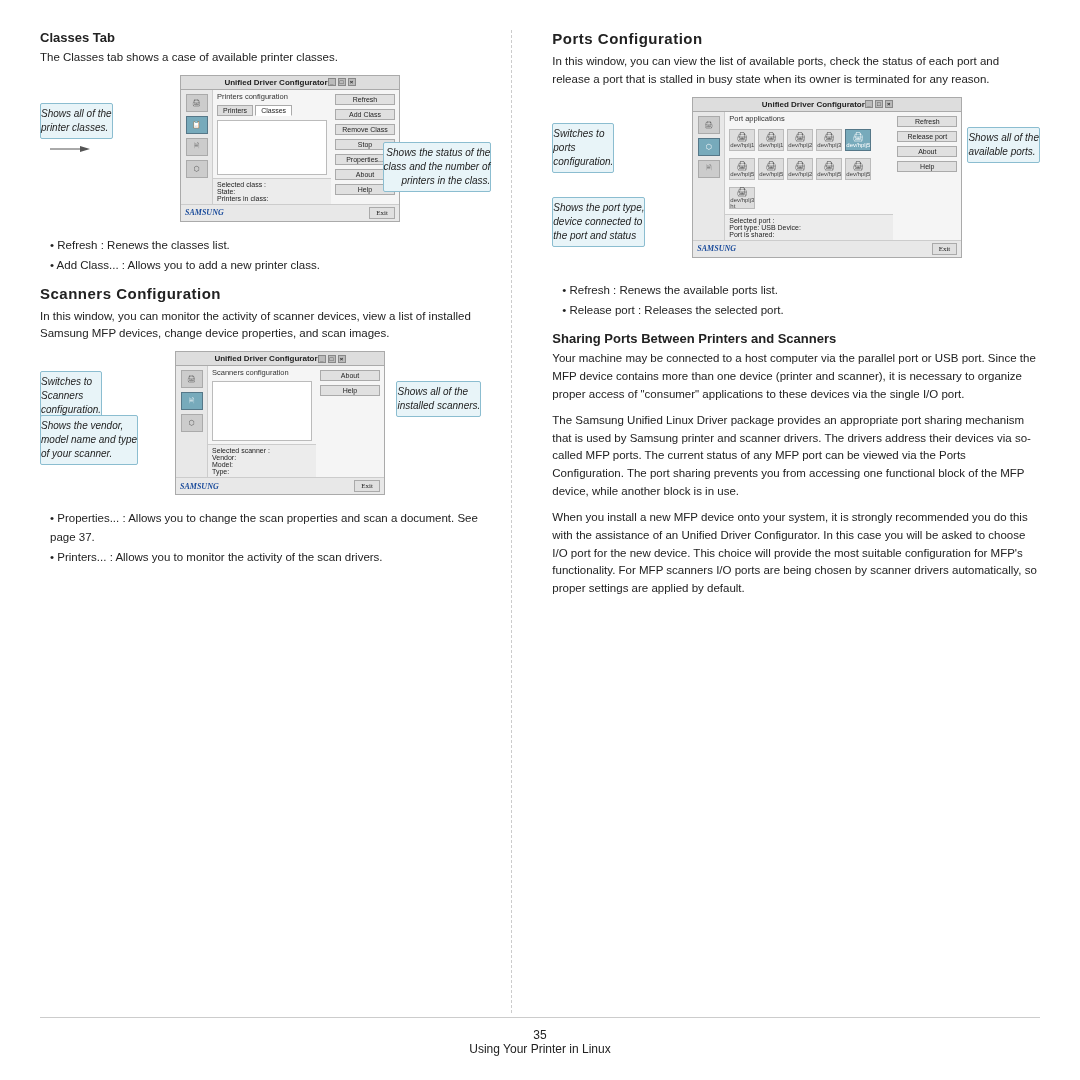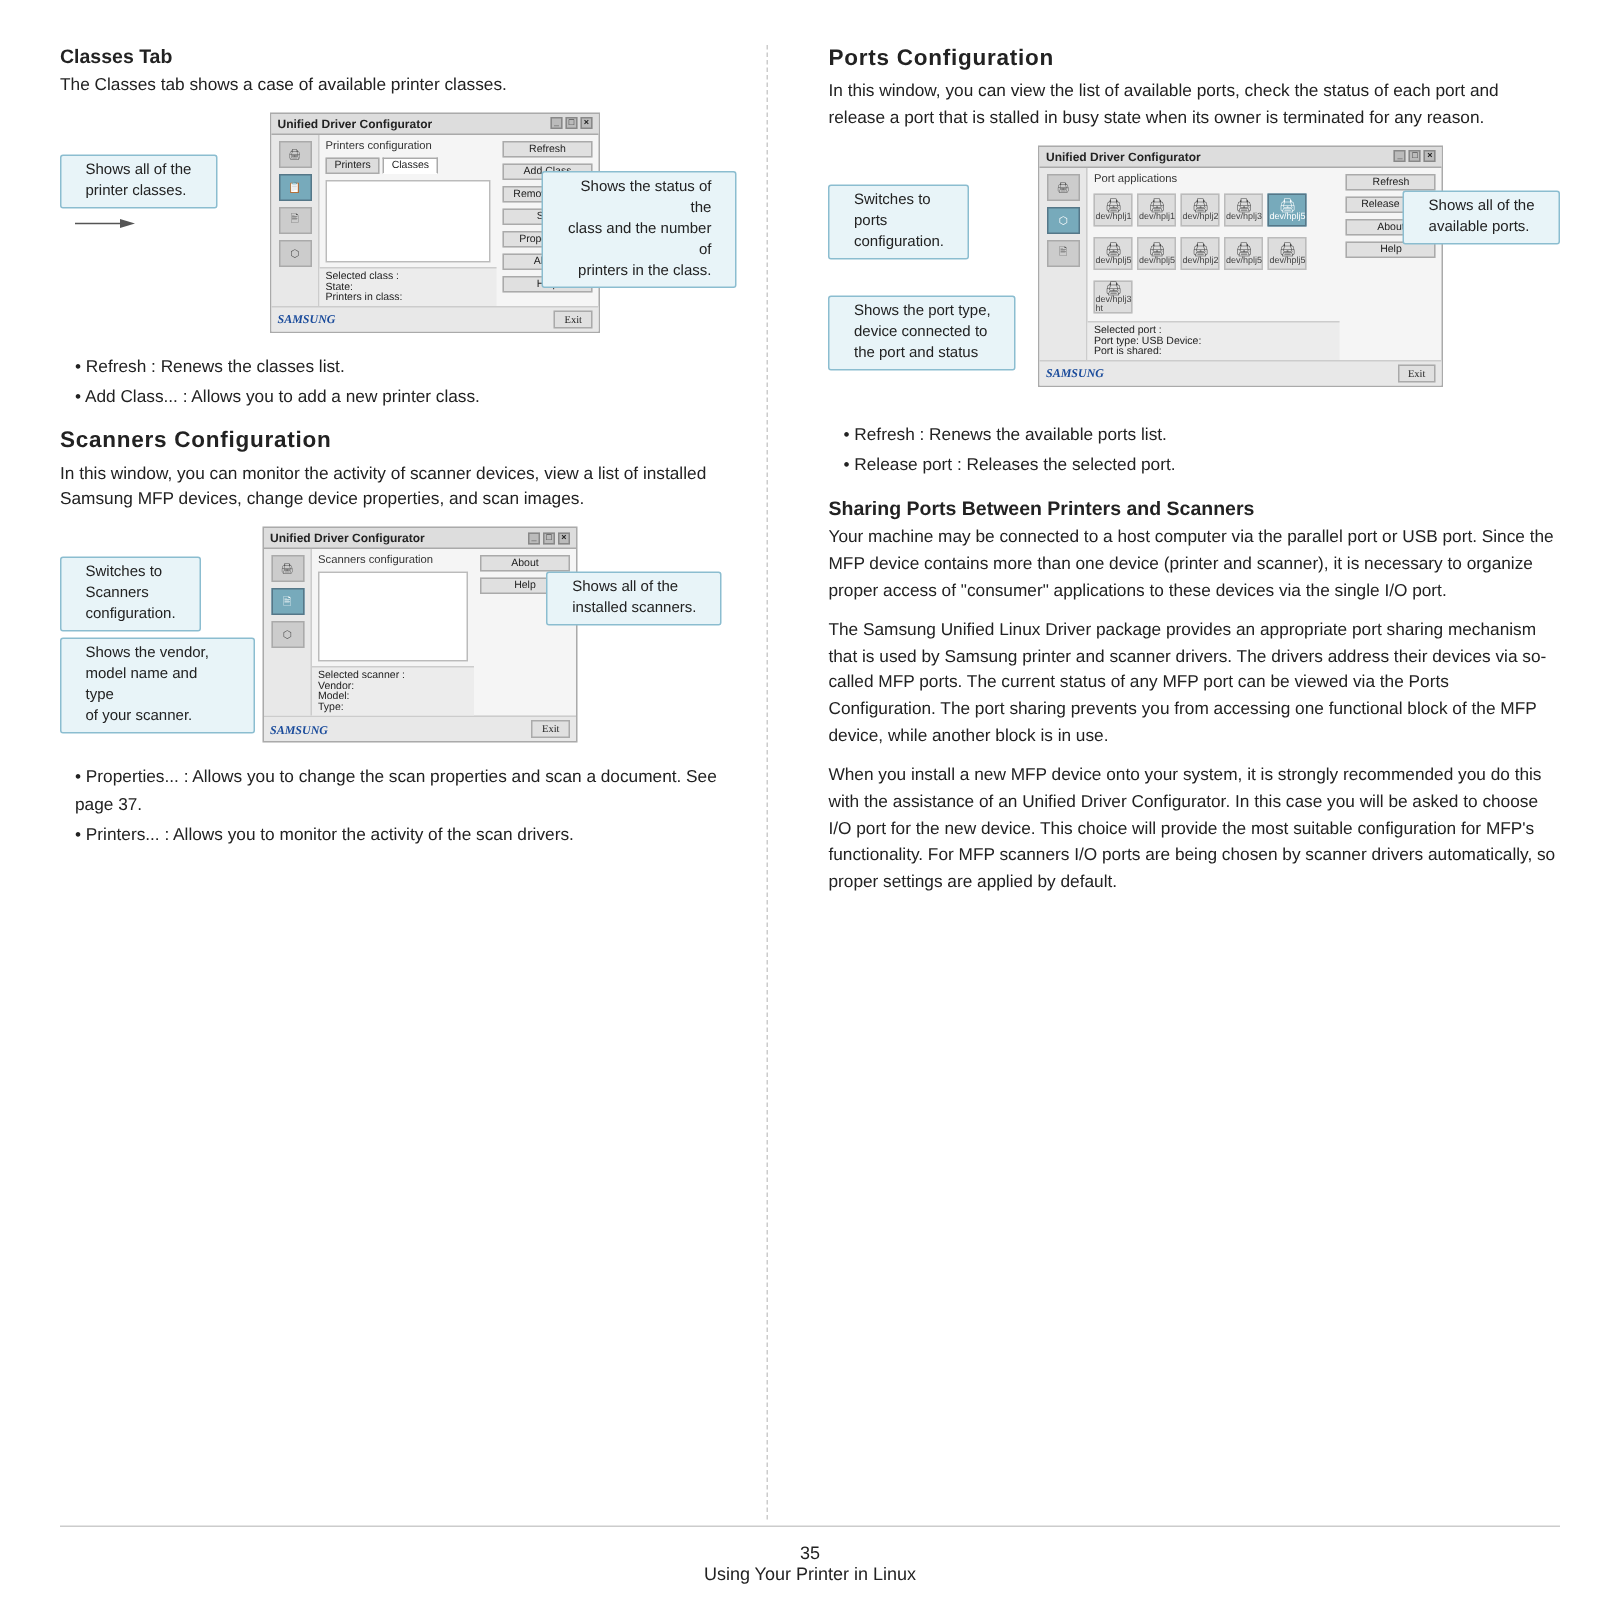--- a/index.html
+++ b/index.html
@@ -68,21 +68,21 @@
       position: relative;
       font-size: 8px;
     }
     .screenshot-titlebar {
       background: #ddd;
       border-bottom: 1px solid #aaa;
       padding: 2px 4px;
       font-size: 8px;
       font-weight: bold;
       display: flex;
-      justify-content: space-between;
+      justify-content: center;
       align-items: center;
     }
     .titlebar-btns {
       display: flex;
       gap: 2px;
     }
     .titlebar-btn {
       width: 8px;
       height: 8px;
       background: #bbb;
@@ -231,25 +231,26 @@
     .page-footer {
       text-align: center;
       font-size: 12px;
       padding: 10px 0 4px 0;
       border-top: 1px solid #ccc;
       margin-top: 4px;
     }
     .callout-text {
       background: #e8f4f8;
       border: 1px solid #8bbdd0;
-      padding: 3px 16px;
+      padding: 3px 0;
       font-size: 10px;
       line-height: 1.4;
       border-radius: 2px;
       max-width: 130px;
+      font-style: italic;
     }
 
     .ss-right-btns {
       display: flex;
       flex-direction: column;
       gap: 2px;
       padding: 4px 4px 4px 0;
     }
 
     .ss-content-row {
@@ -385,21 +386,21 @@
             <div class="ss-footer">
               <span class="samsung-logo">SAMSUNG</span>
               <div class="ss-exit-btn">Exit</div>
             </div>
           </div>
 
           <div style="position:absolute; right:10px; top:30px; z-index:10;">
             <div class="callout-text">Shows all of the<br>installed scanners.</div>
           </div>
 
-          <div style="position:absolute; left:0; bottom:6px; z-index:10;">
+          <div style="position:absolute; left:0; bottom:30px; z-index:10;">
             <div class="callout-text">Shows the vendor,<br>model name and type<br>of your scanner.</div>
           </div>
         </div>
 
         <ul class="bullet-list">
           <li>Properties... : Allows you to change the scan properties and scan a document. See page 37.</li>
           <li>Printers... : Allows you to monitor the activity of the scan drivers.</li>
         </ul>
       </div>
 

